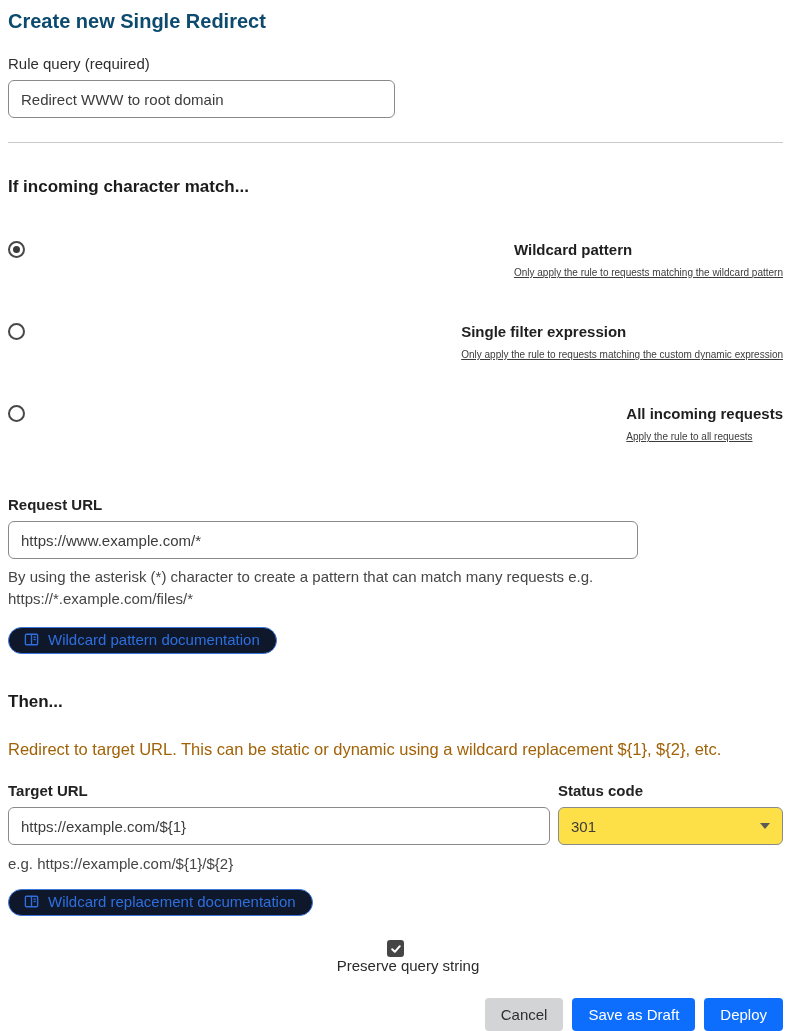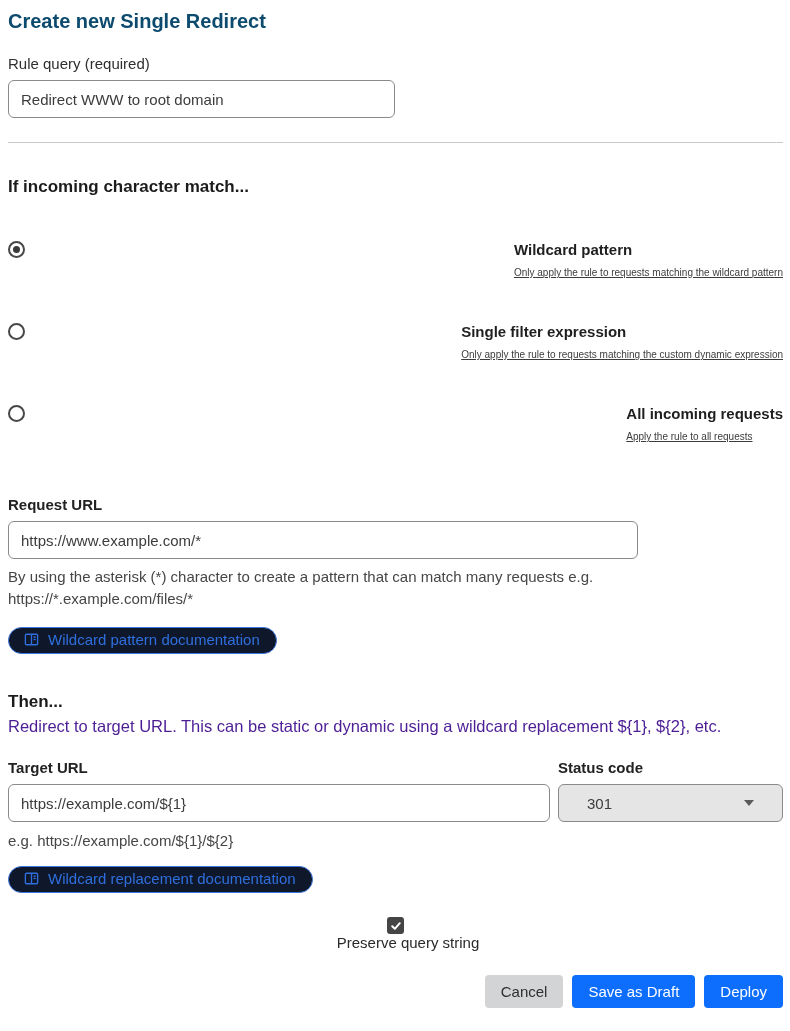--- a/index.html
+++ b/index.html
@@ -48,33 +48,33 @@
   .radio-desc { font-size: 10px; color: #3c3c3c; line-height: 22px; margin-top: 1px; text-decoration: underline; }
 
   .doc-button {
     display: inline-flex; align-items: flex-start; gap: 8px;
     margin-top: 17px; padding: 3px 16px 4px 14px; height: 27px;
     border: 1px solid #3b76dd; border-radius: 999px; background: #0f172a;
     color: #2f6fdd; font-family: inherit; font-size: 15px; cursor: pointer;
   }
   .doc-button svg { display: block; }
 
-  .then-paragraph { font-size: 16.5px; color: #4c1d95; line-height: 24px; }
+  .then-paragraph { font-size: 16.5px; color: #a16207; line-height: 24px; margin-top: 23px; }
 
   .fields-row { display: flex; margin-top: 20px; }
   .col-target { width: 542px; }
   .col-status { margin-left: 8px; width: 225px; }
   .col-label { font-size: 15px; font-weight: 700; color: #222; line-height: 20px; }
   .col-target .text-input { width: 542px; }
 
   .select-box {
     margin-top: 6px; height: 38px; width: 225px;
-    border: 1px solid #8a8a8a; border-radius: 6px; background: #e5e5e5;
+    border: 1px solid #8a8a8a; border-radius: 6px; background: #fde047;
     display: flex; align-items: center; justify-content: space-between;
-    padding: 0 28px; font-size: 15px; color: #3c3c3c; cursor: pointer;
+    padding: 0 12px; font-size: 15px; color: #3c3c3c; cursor: pointer;
   }
   .caret-down {
     width: 0; height: 0; border-left: 5px solid transparent;
     border-right: 5px solid transparent; border-top: 6px solid #5a5a5a;
   }
 
   .checkbox-row { display: flex; align-items: center; margin-top: 24px; cursor: pointer; flex-direction: column; }
   .checkbox-box {
     width: 17px; height: 17px; border-radius: 3px; background: #fff;
     border: 2px solid #474747; display: flex; align-items: center; justify-content: center;

